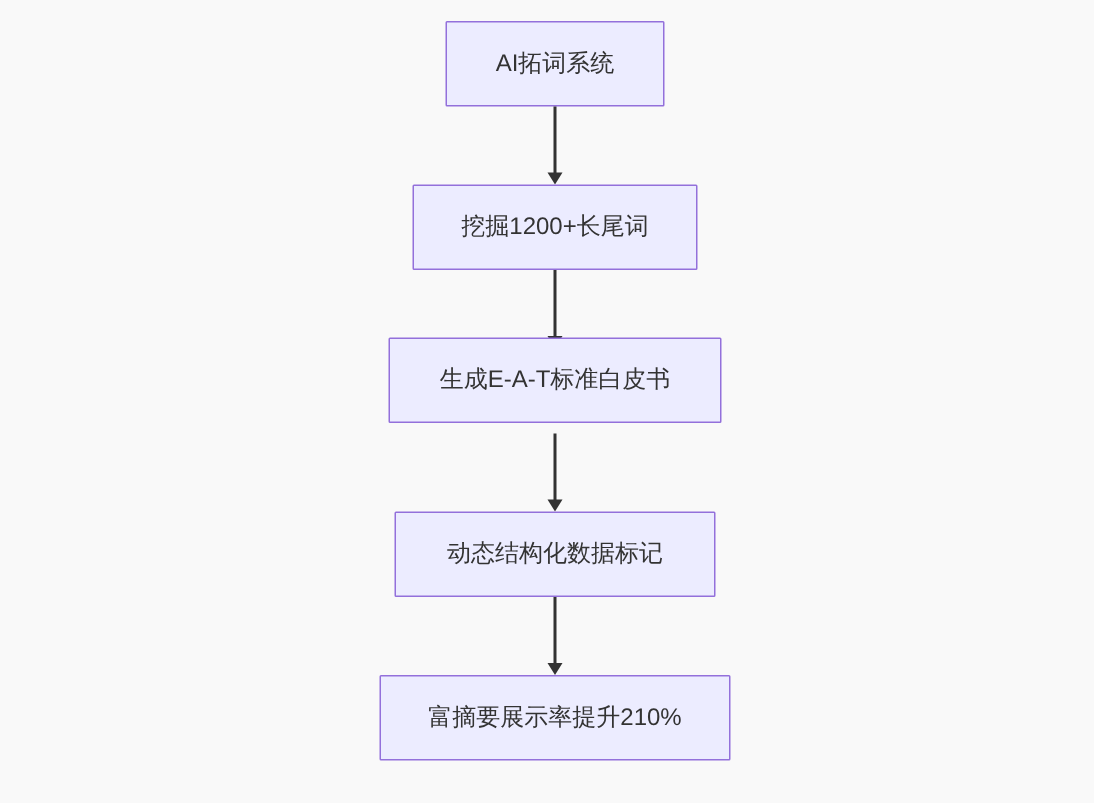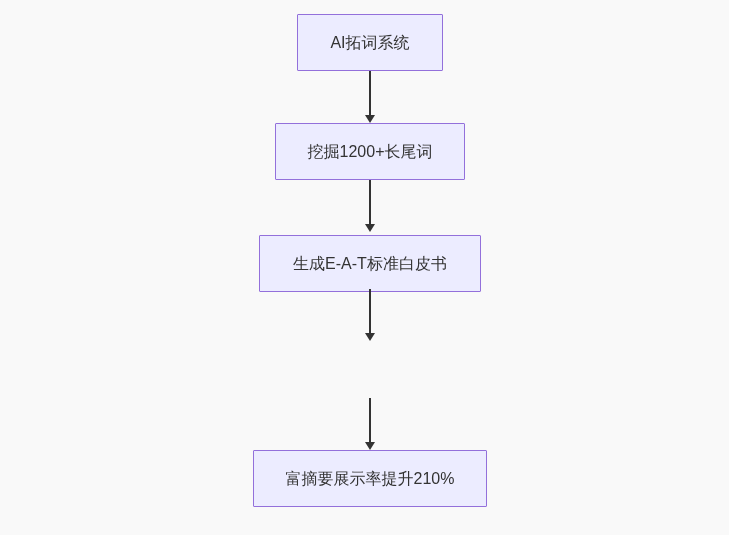--- a/index.html
+++ b/index.html
@@ -31,21 +31,21 @@
     justify-content: center;
   }
   .node .label {
     color: #333333;
     font-size: 16px;
     line-height: 1;
     white-space: nowrap;
   }
   .node-1 { left: 297px; top: 14px;  width: 146px; }
   .node-2 { left: 275px; top: 123px; width: 190px; align-items: center; }
-  .node-3 { left: 259px; top: 235px; width: 222px; }
+  .node-3 { left: 259px; top: 225px; width: 222px; }
   .node-4 { left: 263px; top: 341px; width: 214px; }
   .node-5 { left: 253px; top: 450px; width: 234px; text-align: center; }
 
   .arrow {
     position: absolute;
     left: 363px;
     width: 14px;
     height: 52px;
   }
   .arrow-1 { top: 71px; }
@@ -96,20 +96,23 @@
 
   <div class="node node-3">
     <span class="label">生成E-A-T标准白皮书</span>
   </div>
 
   <div class="arrow arrow-3">
     <div class="line"></div>
     <div class="head"></div>
   </div>
 
+  <div class="node node-4">
+    <span class="label">动态结构化数据标记</span>
+  </div>
 
   <div class="arrow arrow-4">
     <div class="line"></div>
     <div class="head"></div>
   </div>
 
   <div class="node node-5">
     <span class="label">富摘要展示率提升210%</span>
   </div>
 

